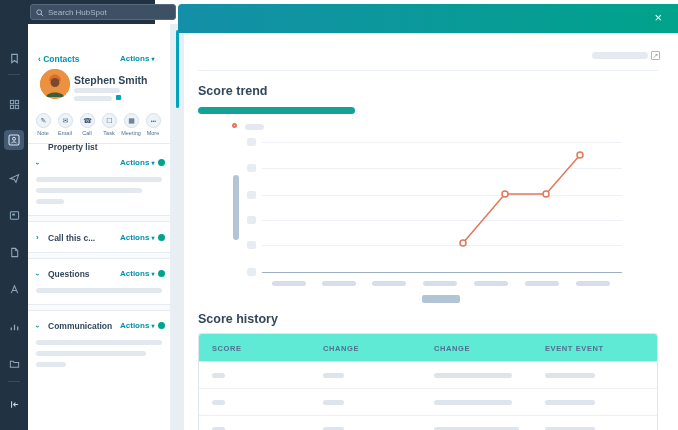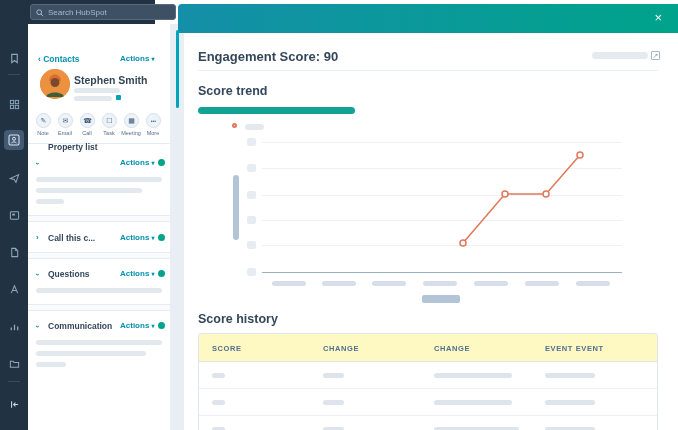--- a/index.html
+++ b/index.html
@@ -51,21 +51,21 @@
   .xtick { position:absolute; top:281px; width:34px; height:5px; background:#d6dfe9; border-radius:2.5px; }
   .ph-blue { position:absolute; background:#b3c4d7; }
   #legend-dot { position:absolute; left:232px; top:123px; width:5px; height:5px; border:2px solid #e0775a; border-radius:50%; background:#fff; }
   #legend-bar { position:absolute; left:245px; top:124px; width:19px; height:6px; background:#e4e9ef; border-radius:3px; }
   #trend-svg { position:absolute; left:0; top:0; width:678px; height:430px; pointer-events:none; }
   #trend-svg polyline { fill:none; stroke:#e0775a; stroke-width:1.5; }
   #trend-svg circle { fill:#fff; stroke:#e0775a; stroke-width:1.5; }
 
   
   #score-table { position:absolute; left:198px; top:333px; width:460px; height:110px; border:1px solid #dfe6ed; border-radius:3px 3px 0 0; background:#fff; }
-  #score-table .thead { position:absolute; left:0; top:0; width:100%; height:28px; background:#fef9c3; border-bottom:1px solid #dfe6ed; border-radius:3px 3px 0 0; }
+  #score-table .thead { position:absolute; left:0; top:0; width:100%; height:28px; background:#5eead4; border-bottom:1px solid #dfe6ed; border-radius:3px 3px 0 0; }
   .th { position:absolute; top:10px; font-size:7.5px; font-weight:bold; color:#516f90; letter-spacing:.6px; }
   .trow { position:absolute; left:0; width:100%; height:27px; border-bottom:1px solid #edf1f5; }
   .cellbar { position:absolute; top:11px; height:5px; background:#dde4ec; border-radius:2.5px; }
 
   .ext-box { position:absolute; left:651px; top:51px; width:9px; height:9px; border:1px solid #aab9c9; border-radius:1px; color:#8ba1b5; font-size:7px; line-height:7px; text-align:center; }
 </style>
 </head>
 <body>
 
 <div id="app">
@@ -243,21 +243,20 @@
       <div class="ph" style="left:8px; top:327px; width:110px; height:5px;"></div>
       <div class="ph" style="left:8px; top:338px; width:30px; height:5px;"></div>
     </div>
   </div>
 
   <div class="abs" id="modal-body"></div>
   <div class="abs" id="modal-header">
     <span id="modal-close">×</span>
   </div>
 
-  <span class="abs" style="left:198px; top:49px; font-size:13px; font-weight:bold; color:#33475b;">Engagement Score: 90</span>
   <div class="abs" style="left:592px; top:52px; width:56px; height:7px; background:#e5eaf0; border-radius:3.5px;"></div>
   <span class="ext-box">↗</span>
   <div class="abs" id="eng-divider"></div>
 
   <span class="h-section" style="left:198px; top:84px;">Score trend</span>
   <div class="abs" id="trend-bar"></div>
   <div id="legend-dot"></div>
   <div id="legend-bar"></div>
 
   <div>

